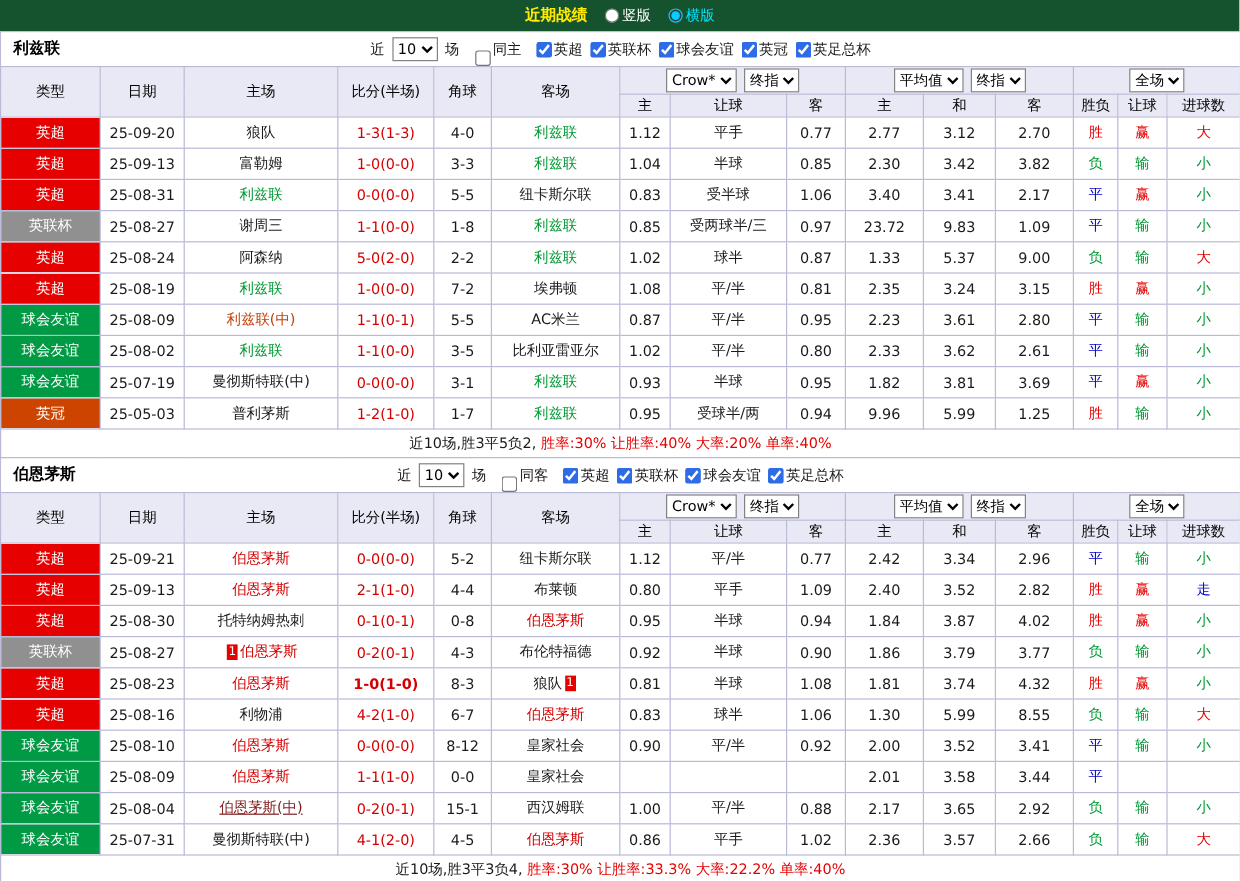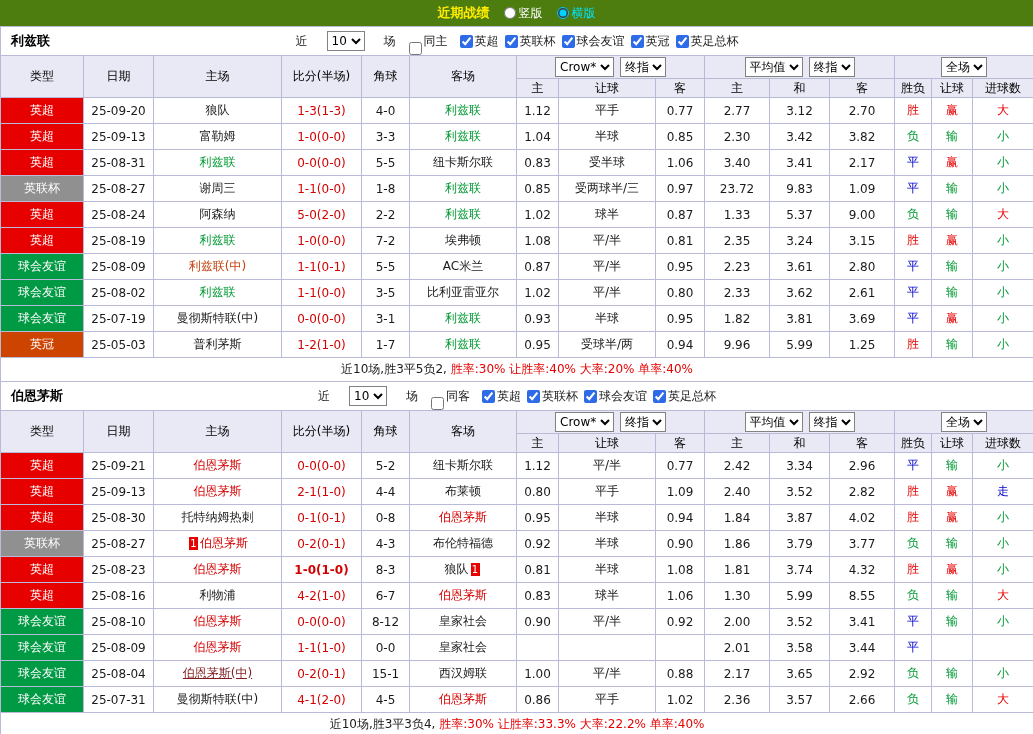--- a/index.html
+++ b/index.html
@@ -51,42 +51,42 @@
     line-height: 28px; font-weight: bold; font-size: 13px; color: #000;
   }
   .filter-controls { display: inline-flex; align-items: center; gap: 3px; line-height: 28px; vertical-align: middle; }
   .cb-label { display: inline-flex; align-items: center; margin-left: 3px; cursor: pointer; }
   .cb-label.venue { margin-left: 10px; margin-right: 6px; align-items: flex-end; }
   .cb-label input { width: 13px; height: 13px; margin: 0 2px 0 0; accent-color: #2e6be6; }
   select {
     font-family: inherit; font-size: 12px; height: 20px;
     border: 1px solid #828282; background: #fff;
   }
-  .count-select { margin: 0 16px; }
+  .count-select { margin: 0 3px; }
   
   tr.head td { background: #e9e9f5; color: #000; }
   tr.head1 td { height: 23px; }
   tr.head2 td { height: 19px; }
   td.grp select { margin: 0 3px; }
   
   td.badge-cell { color: #fff; }
   td.score-cell { font-weight: normal; }
   .redcard {
     display: inline-block; min-width: 9px; height: 13px; line-height: 13px;
     padding: 0 1px; margin: 0 2px; background: #e60000; color: #fff;
     font-size: 10px; vertical-align: middle;
   }
   
   tr.summary-row td { height: 24px; background: #fff; }
   .summary-cell .red { color: #e60000; }
 </style>
 </head>
 <body>
 
-<div class="topbar" style="background: #4d7c0f;">
+<div class="topbar" style="background: #14532d;">
   <span class="title" style="color: rgb(255, 235, 0);">近期战绩</span>
   <label class="radio-label">
     <input type="radio" name="layout-mode" style="">
     <span>竖版</span>
   </label>
   <label class="radio-label selected">
     <input type="radio" name="layout-mode" checked="" style="">
     <span>横版</span>
   </label>
 </div>

